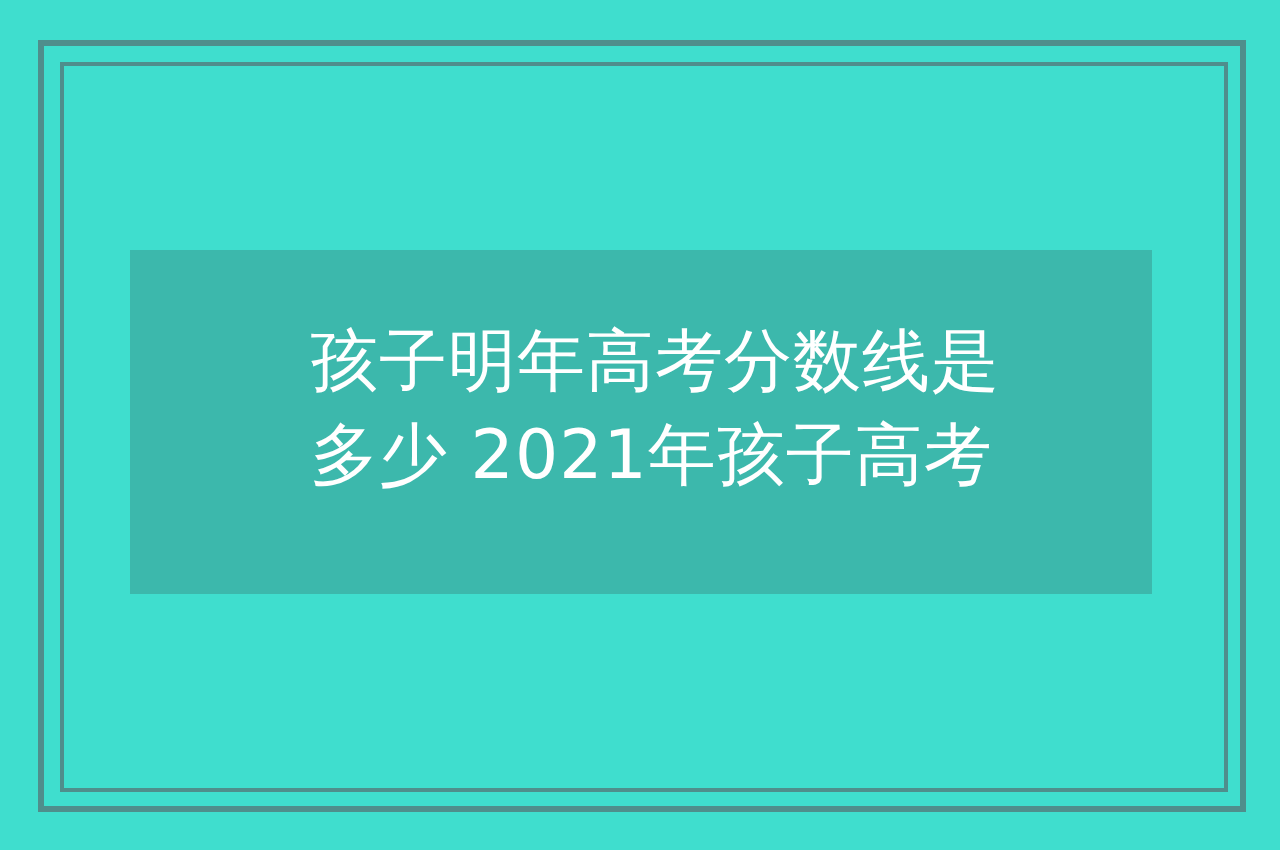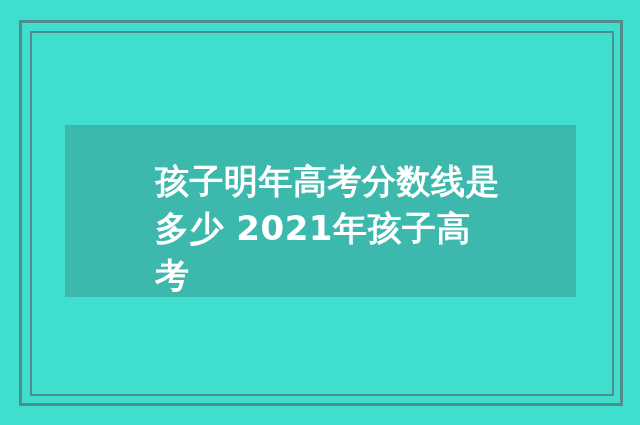--- a/index.html
+++ b/index.html
@@ -57,21 +57,21 @@
   }
 
   #headline {
     position: absolute;
     left: 90px;
     top: 33px;
     width: 345px;
     margin: 0;
     color: #ffffff;
     font-size: 34px;
-    font-weight: bold;
+    font-weight: normal;
     line-height: 47px;
     letter-spacing: 0.5px;
     text-align: left;
     word-break: break-word;
     font-family: "DejaVu Sans", "Liberation Sans", sans-serif;
   }
 </style>
 </head>
 <body>
 

